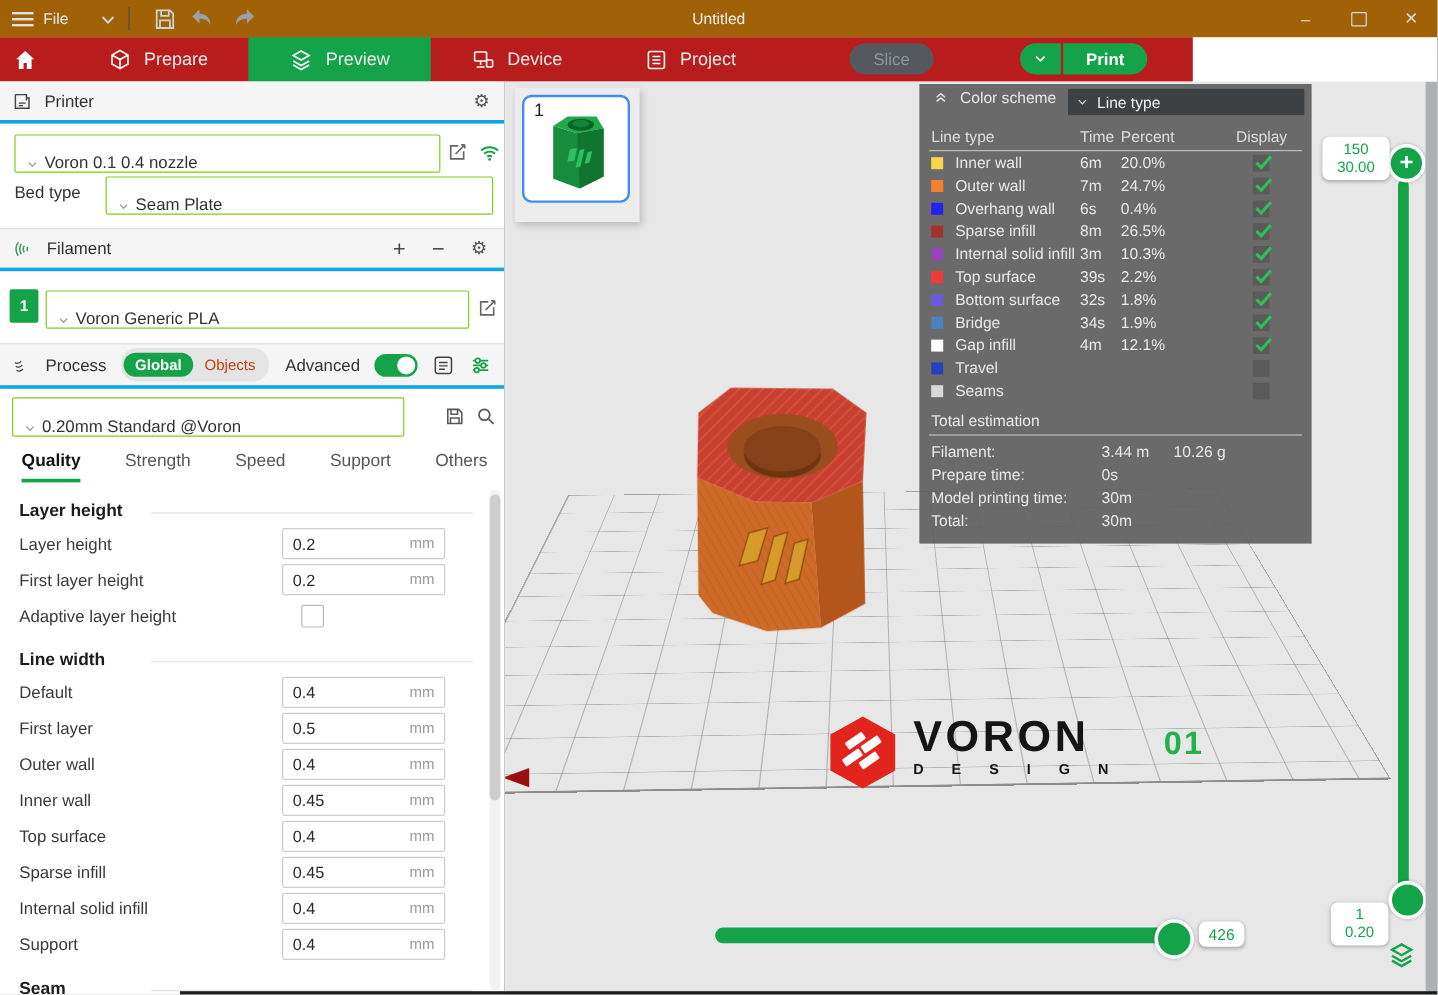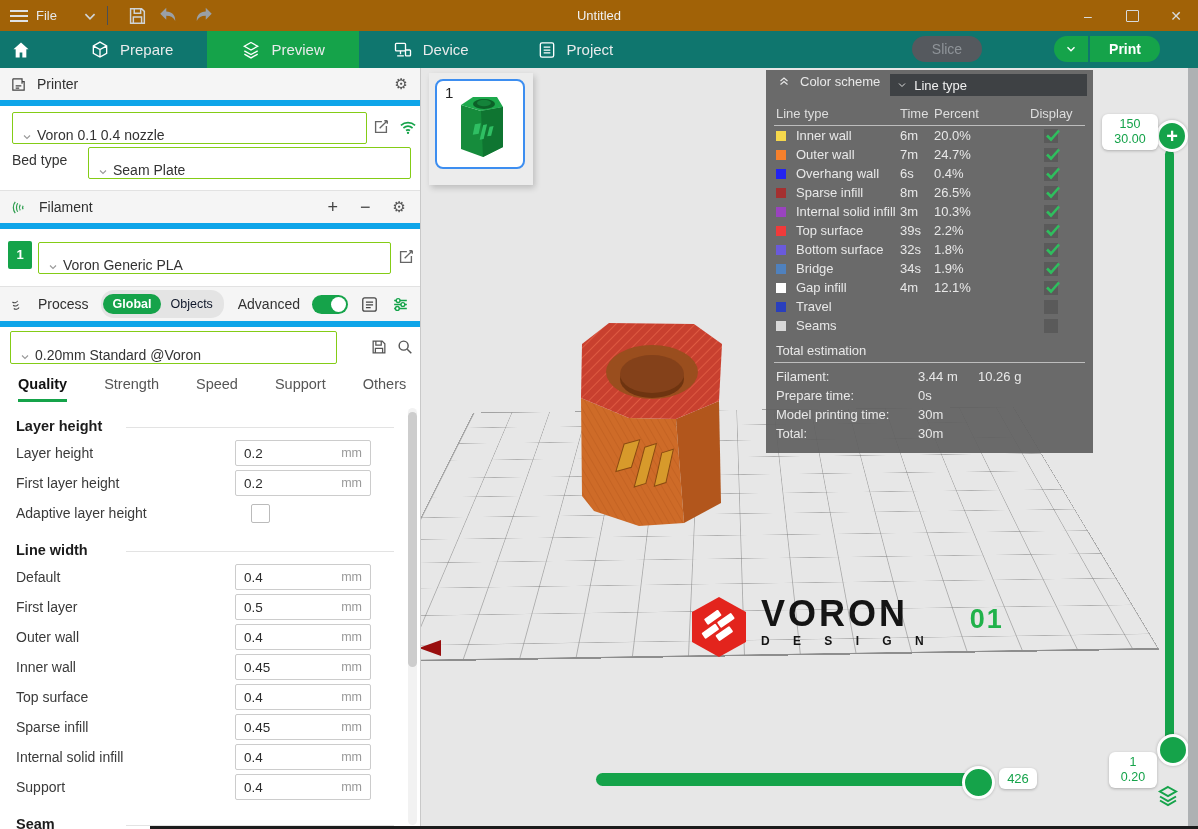--- a/index.html
+++ b/index.html
@@ -14,48 +14,48 @@
   .hamburger{width:18px;height:12px;display:flex;flex-direction:column;justify-content:space-between;}
   .hamburger i{display:block;height:2px;background:#dfe2e5;}
   .file-label{font-size:13px;}
   .tb-divider{position:absolute;left:107px;top:6px;width:1px;height:19px;background:#4a4f55;}
   .tb-icon{position:absolute;top:5px;width:22px;height:22px;color:#b9bec4;}
   .win-title{position:absolute;left:0;right:0;top:0;height:31px;text-align:center;line-height:31px;font-size:13px;color:#f0f0f0;}
   .winbtn{position:absolute;top:0;width:44px;height:31px;display:flex;align-items:center;justify-content:center;color:#d7dadd;font-size:14px;}
   .winbtn .sq{width:11px;height:10px;border:1.4px solid #d7dadd;border-radius:1px;}
 
   
-  .tabbar{position:absolute;left:0;top:31px;width:1198px;height:37px;background:#0f766e;}
+  .tabbar{position:absolute;left:0;top:31px;width:994px;height:37px;background:#b91c1c;}
   .home-btn{position:absolute;left:8px;top:6px;width:26px;height:26px;display:flex;align-items:center;justify-content:center;}
   .tabs-row{position:absolute;left:56px;top:0;height:37px;display:flex;}
   .top-tab{height:37px;display:flex;align-items:center;gap:10px;padding:0 34px;color:#e9ebec;font-size:15px;cursor:pointer;}
   .top-tab.active{background:#15a34a;}
   .slice-btn{position:absolute;right:216px;top:5px;width:70px;height:26px;border-radius:13px;background:#55595e;
              color:#8f9499;text-align:center;line-height:26px;font-size:14px;}
   .print-group{position:absolute;right:38px;top:5px;height:26px;display:flex;}
   .print-chev{width:34px;height:26px;background:#15a34a;border-radius:13px 0 0 13px;margin-right:2px;
               display:flex;align-items:center;justify-content:center;}
   .print-btn{width:70px;height:26px;background:#15a34a;border-radius:0 13px 13px 0;color:#fff;
              text-align:center;line-height:26px;font-size:14px;font-weight:700;}
 
   
   .leftpanel{position:absolute;left:0;top:68px;width:420px;bottom:0;background:#fff;border-right:1px solid #c9c9c9;}
-  .sec-head{position:absolute;left:0;width:420px;height:32px;background:#f5f5f5;border-bottom:6px solid #0ea5e9;
+  .sec-head{position:absolute;left:0;width:420px;height:32px;background:#f5f5f5;border-bottom:3px solid #0ea5e9;
             display:flex;align-items:center;font-size:14px;color:#303030;}
   .sec-head .ic{margin:0 10px 0 10px;}
   .gear{font-size:15px;color:#555;}
   .select{position:absolute;height:30px;border:1px solid #84cc16;background:#fff;border-radius:2px;
           display:flex;align-items:flex-end;font-size:14px;color:#333;}
   .select .chev{margin:0 4px 0 8px;color:#888;}
   .lbl{font-size:14px;color:#333;}
   .badge1{position:absolute;left:8px;width:24px;height:28px;background:#15a34a;color:#fff;border-radius:2px;
           text-align:center;line-height:28px;font-size:13px;font-weight:700;}
   .pill-toggle{display:flex;align-items:center;background:#e4e4e4;border-radius:13px;height:24px;padding:2px;}
   .pill-on{background:#15a34a;color:#fff;border-radius:11px;height:20px;line-height:20px;padding:0 10px;font-size:12.5px;font-weight:700;}
-  .pill-off{color:#0f172a;padding:0 9px;font-size:12.5px;}
+  .pill-off{color:#c2410c;padding:0 9px;font-size:12.5px;}
   .switch{width:36px;height:19px;border-radius:10px;background:#15a34a;position:relative;}
   .switch .knob{position:absolute;right:2px;top:2px;width:15px;height:15px;border-radius:50%;background:#fff;}
   .ptabs{position:absolute;left:0;top:304px;width:420px;height:30px;display:flex;gap:0;}
   .ptab{font-size:14.5px;color:#565656;padding:4px 0 8px;margin-right:37px;}
   .ptab.active{color:#111;font-weight:700;border-bottom:3px solid #15a34a;}
   .settings{position:absolute;left:0;top:336px;width:404px;bottom:0;overflow:hidden;}
   .grp-title{position:relative;margin:14px 10px 4px 16px;font-size:14.5px;font-weight:700;color:#1c1c1c;}
   .grp-title:after{content:"";position:absolute;left:110px;right:0;top:9px;height:1px;background:#e3e3e3;}
   .set-row{position:relative;height:30px;margin-left:16px;display:flex;align-items:center;}
   .set-row .rl{font-size:14px;color:#3a3a3a;}

